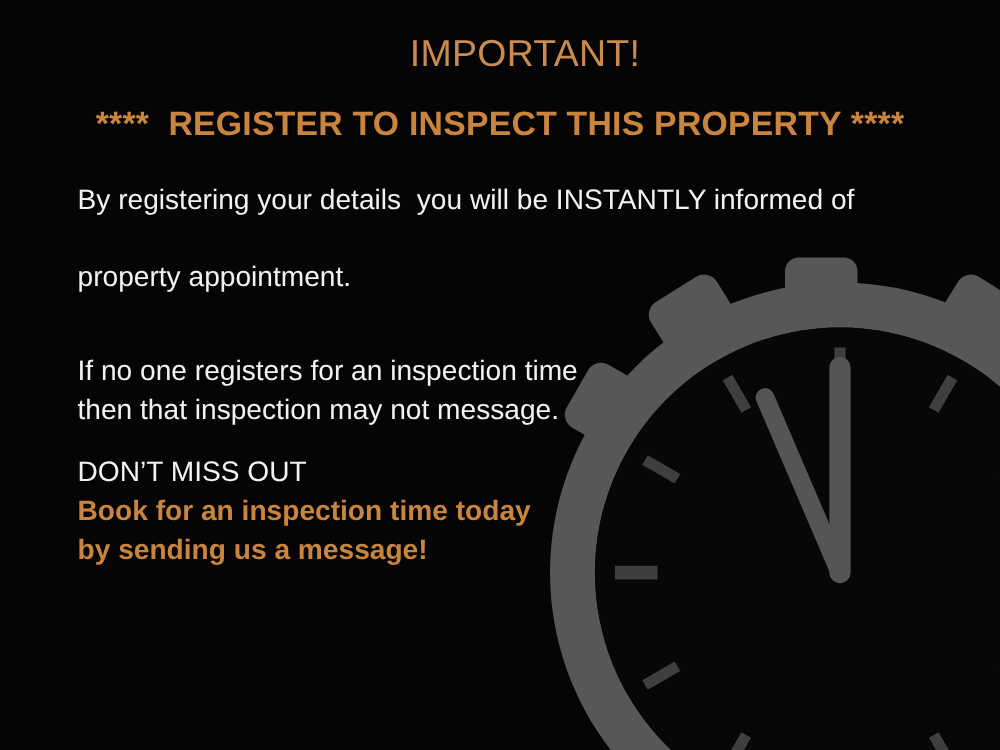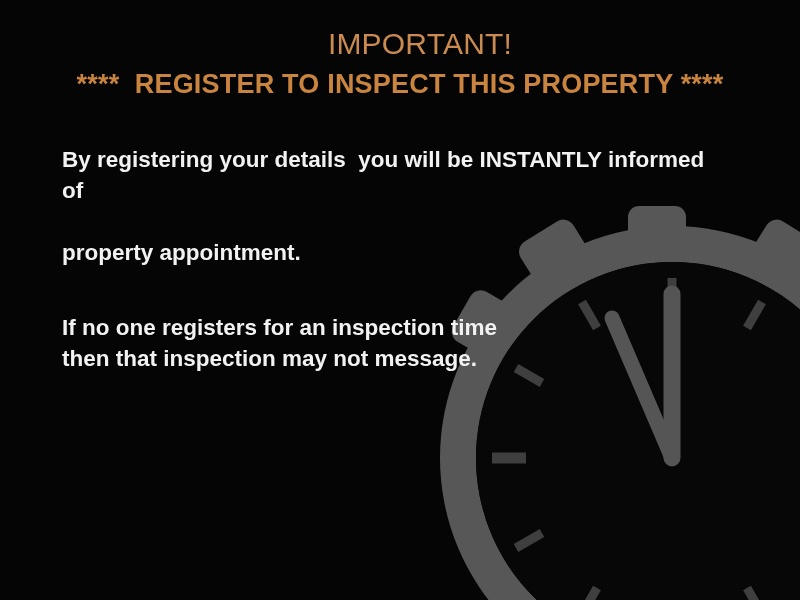--- a/index.html
+++ b/index.html
@@ -57,36 +57,36 @@
     margin: 0;
     padding-left: 40px;
   }
 
   .headline-2 {
     font-size: 27px;
     font-weight: 700;
     letter-spacing: 0.2px;
     line-height: 1.25;
     color: #c9853f;
-    margin: 7px 0 0 0;
+    margin: 22px 0 0 0;
     white-space: pre;
   }
 
   .body-block {
     position: absolute;
     left: 62px;
     top: 144px;
     width: 660px;
   }
 
   .para {
     margin: 0;
     color: #f2f2f2;
     font-size: 22.5px;
-    font-weight: 700;
+    font-weight: 400;
     line-height: 31px;
     white-space: pre-wrap;
   }
 
   .para.gap-before { margin-top: 44px; }
 
   .cta-block {
     position: absolute;
     left: 62px;
     top: 362px;
@@ -187,15 +187,20 @@
       <div class="headline-1">IMPORTANT!</div>
       <div class="headline-2">****  REGISTER TO INSPECT THIS PROPERTY ****</div>
     </div>
 
     <div class="body-block">
       <p class="para"><span>By registering your details  you will be INSTANTLY informed of</span><br><br><span>property appointment.</span></p>
 
       <p class="para gap-before"><span>If no one registers for an inspection time</span><br><span>then that inspection may not message.</span></p>
     </div>
 
+    <div class="cta-block">
+      <p class="cta-plain">DON’T MISS OUT</p>
+      <p class="cta-accent">Book for an inspection time today</p>
+      <p class="cta-accent">by sending us a message!</p>
+    </div>
 
   </div>
 </div>
 
 </body></html>

